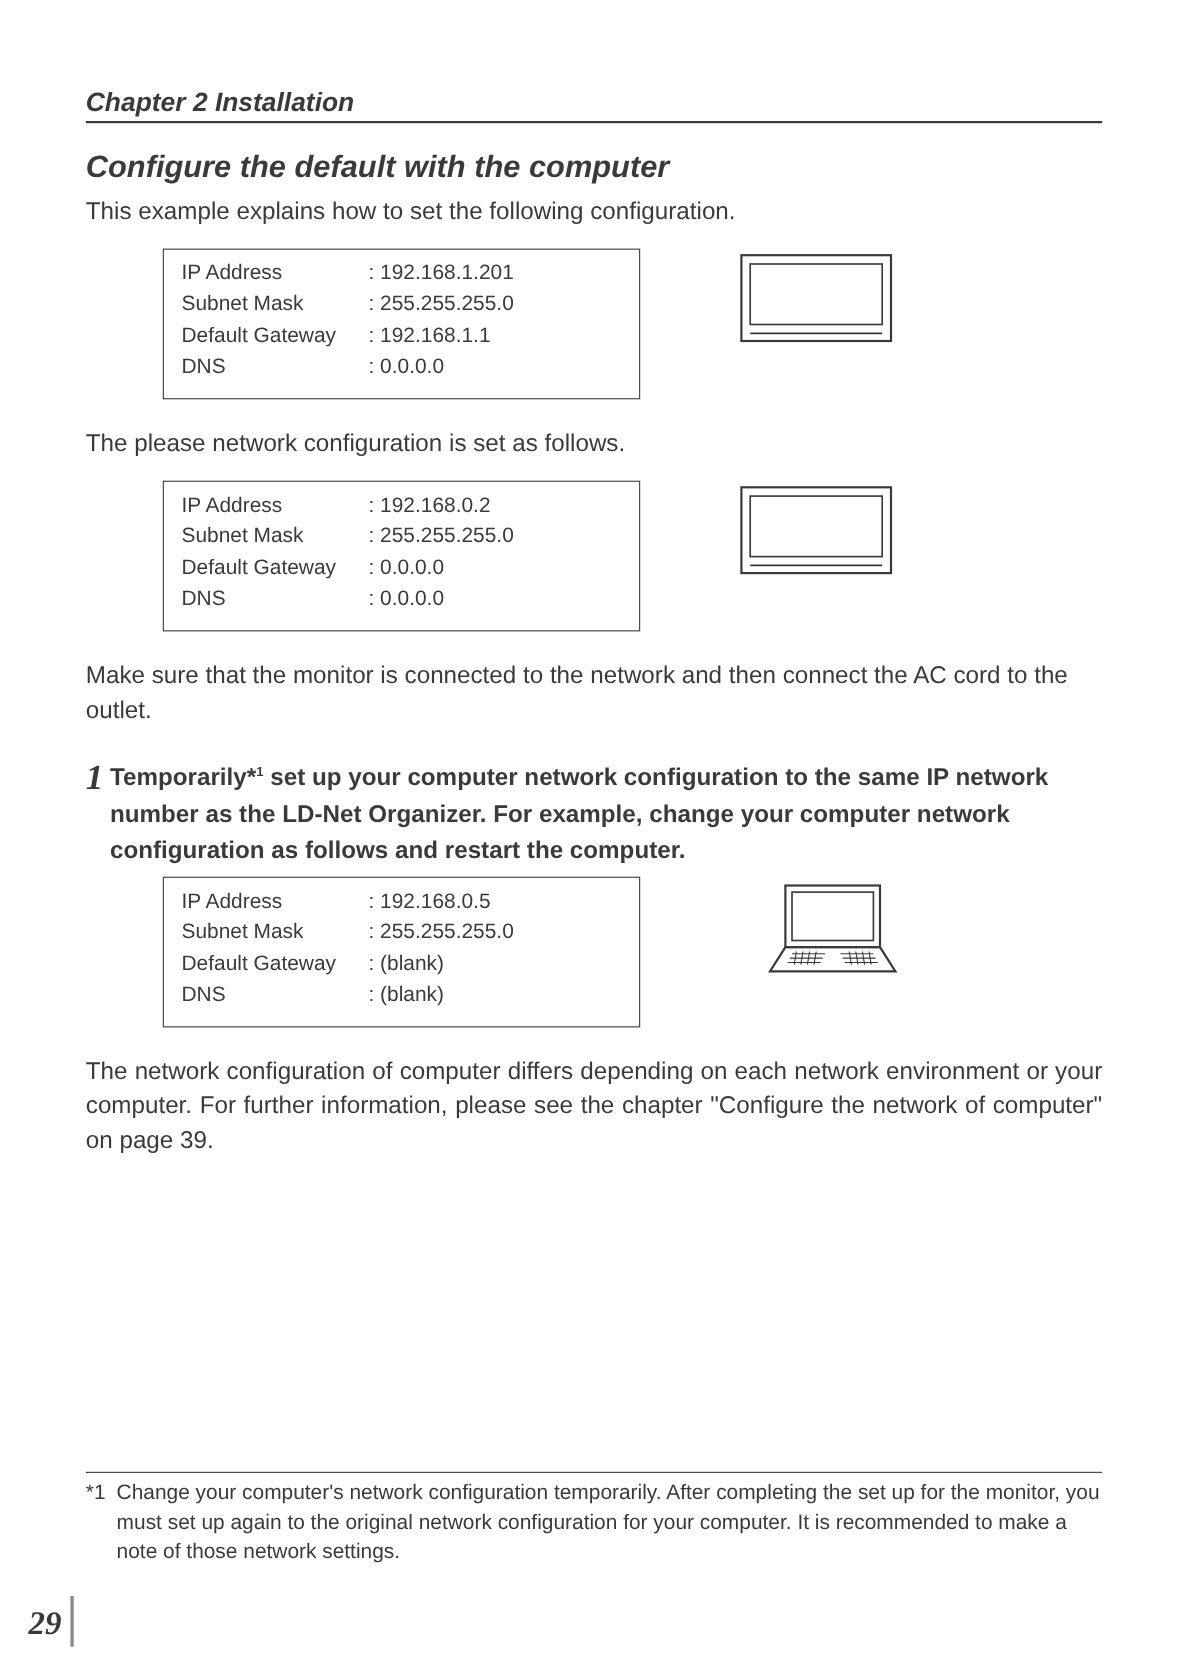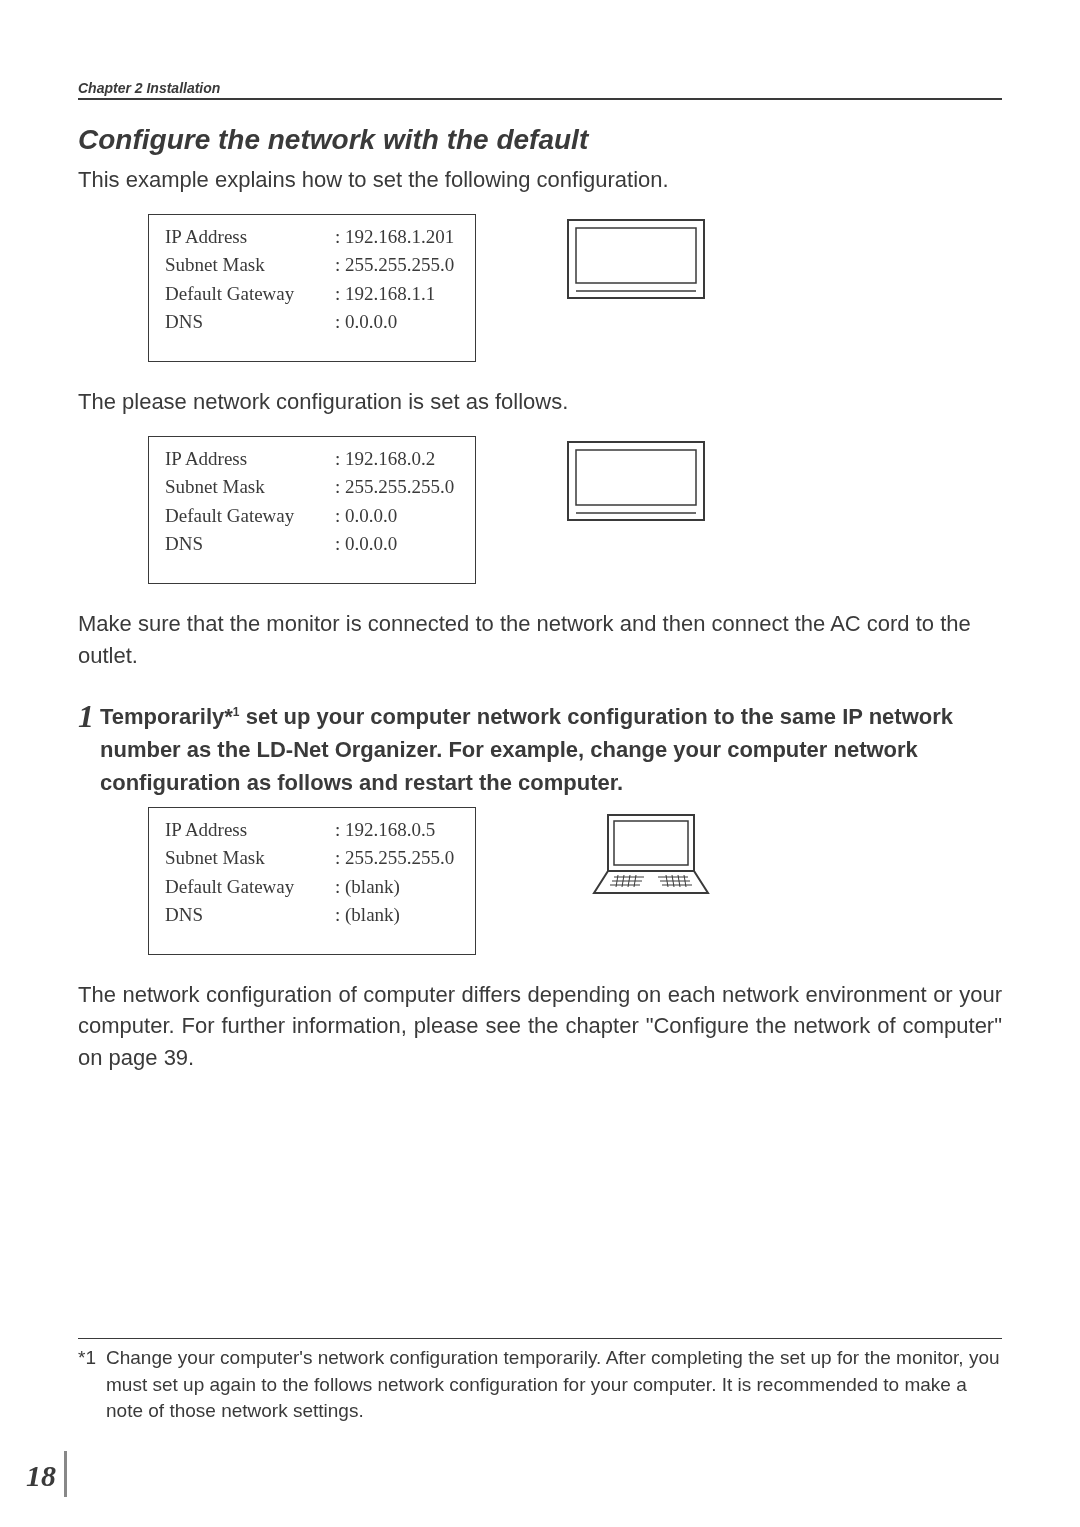--- a/index.html
+++ b/index.html
@@ -8,21 +8,21 @@
       height: 1527px;
       background: #fff;
       font-family: "Myriad Pro", "Segoe UI", "Helvetica Neue", Arial, sans-serif;
       color: #3a3a3a;
       position: relative;
       padding: 80px 78px 0 78px;
     }
     .chapter-header {
       font-style: italic;
       font-weight: bold;
-      font-size: 14px;
+      font-size: 24px;
       border-bottom: 2px solid #3a3a3a;
       padding-bottom: 2px;
       margin-bottom: 24px;
     }
     .section-title {
       font-style: italic;
       font-weight: bold;
       font-size: 28px;
       margin-bottom: 8px;
     }
@@ -33,26 +33,25 @@
       font-weight: 400;
     }
     .config-row {
       display: flex;
       align-items: flex-start;
       margin: 8px 0 24px 0;
       gap: 90px;
     }
     .config-box {
       border: 1.5px solid #3a3a3a;
-      padding: 8px 16px 24px 16px;
+      padding: 8px 16px 13px 16px;
       margin-left: 70px;
-      width: 328px;
+      width: 434px;
       font-size: 19px;
       line-height: 1.5;
-      font-family: Liberation Serif, serif;
     }
     .config-line {
       display: flex;
     }
     .config-label {
       width: 170px;
     }
     .config-value {
       flex: 1;
     }
@@ -117,21 +116,21 @@
       height: 46px;
       background: #888;
     }
     .justify { text-align: justify; }
   </style>
 </head>
 <body>
 
 <div class="chapter-header">Chapter 2 Installation</div>
 
-<div class="section-title">Configure the network with the default</div>
+<div class="section-title">Configure the default with the computer</div>
 
 <div class="body-text">This example explains how to set the following configuration.</div>
 
 <div class="config-row">
   <div class="config-box">
     <div class="config-line">
         <span class="config-label">IP Address</span>
         <span class="config-value">: 192.168.1.201</span>
       </div>
     <div class="config-line">
@@ -235,18 +234,18 @@
       <line x1="98" y1="64" x2="100" y2="76" stroke="#3a3a3a" stroke-width="1"></line>
     </svg>
   </div>
 </div>
 
 <div class="body-text justify">The network configuration of computer differs depending on each network environment or your computer. For further information, please see the chapter "Configure the network of computer" on page 39.</div>
 
 <div class="footnote-block">
   <div class="footnote-flex">
     <div class="footnote-mark">*1</div>
-    <div>Change your computer's network configuration temporarily. After completing the set up for the monitor, you must set up again to the follows network configuration for your computer. It is recommended to make a note of those network settings.</div>
-  </div>
-</div>
-
-<div class="page-num">18</div>
+    <div>Change your computer's network configuration temporarily. After completing the set up for the monitor, you must set up again to the original network configuration for your computer. It is recommended to make a note of those network settings.</div>
+  </div>
+</div>
+
+<div class="page-num">29</div>
 <div class="page-bar"></div>
 
 </body></html>

